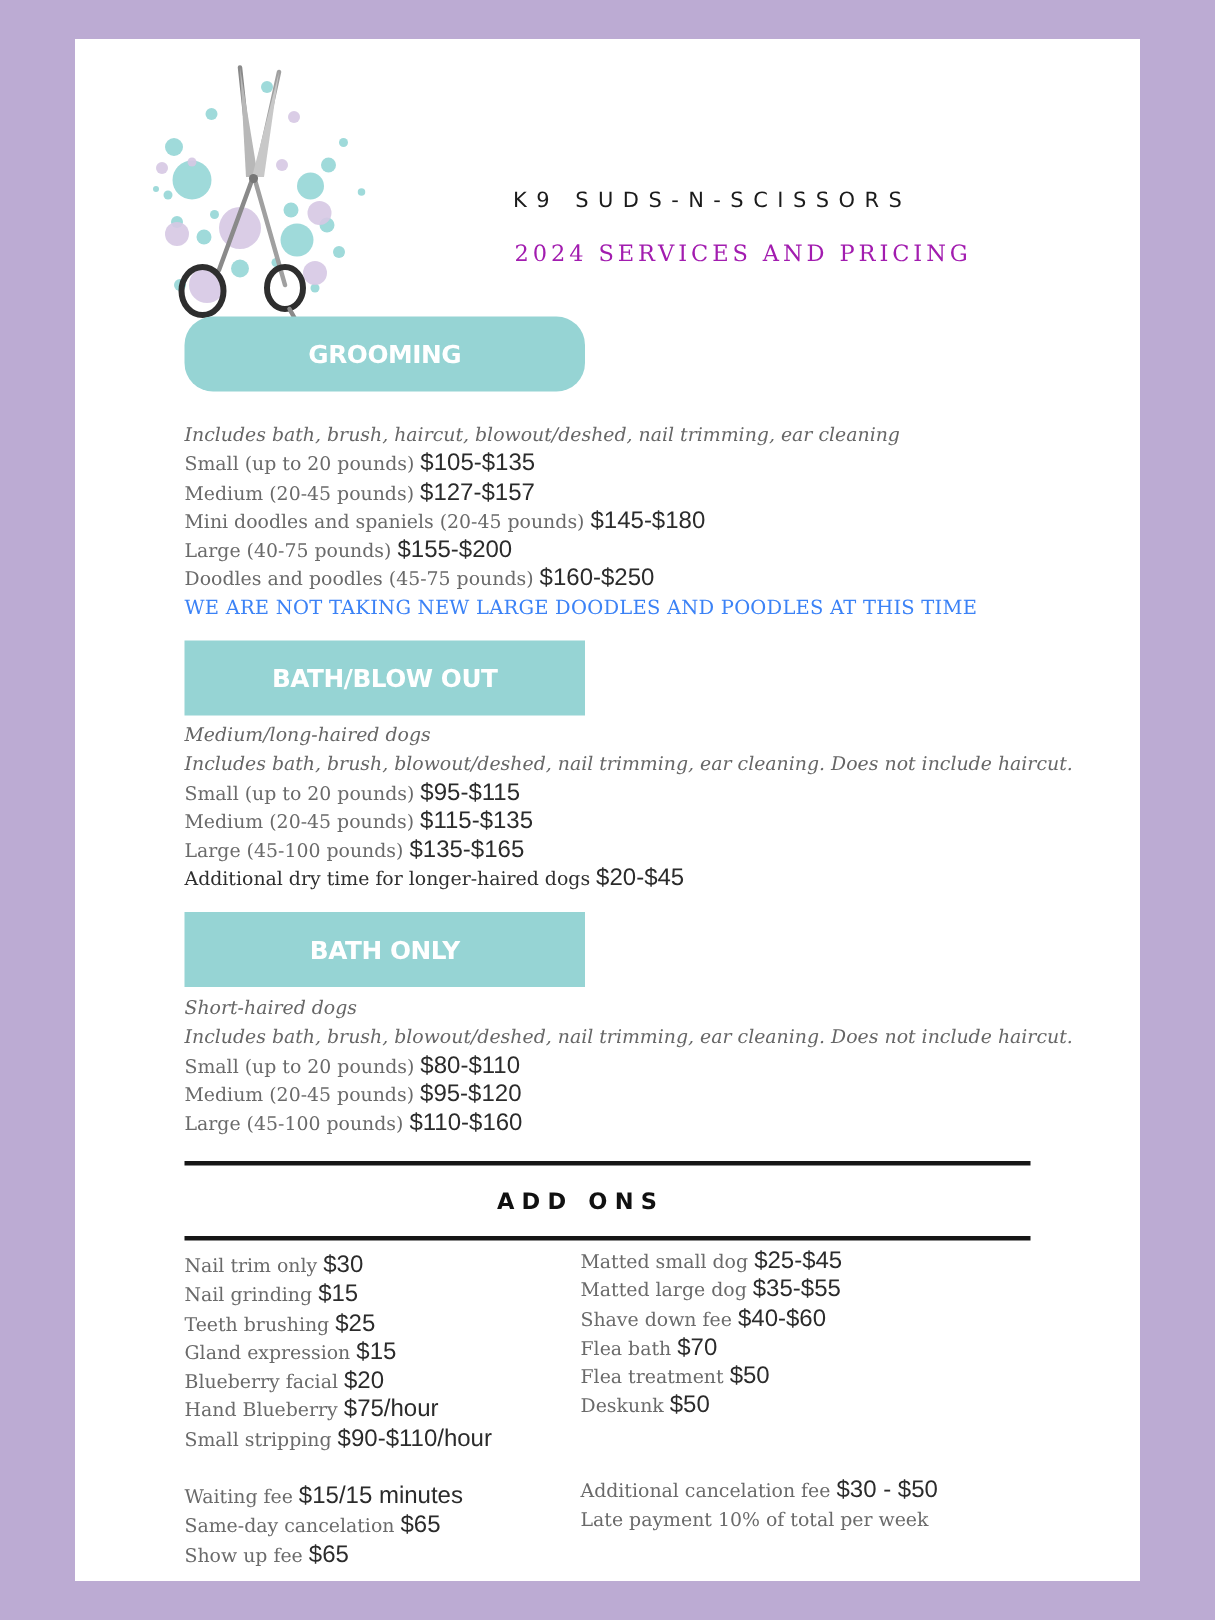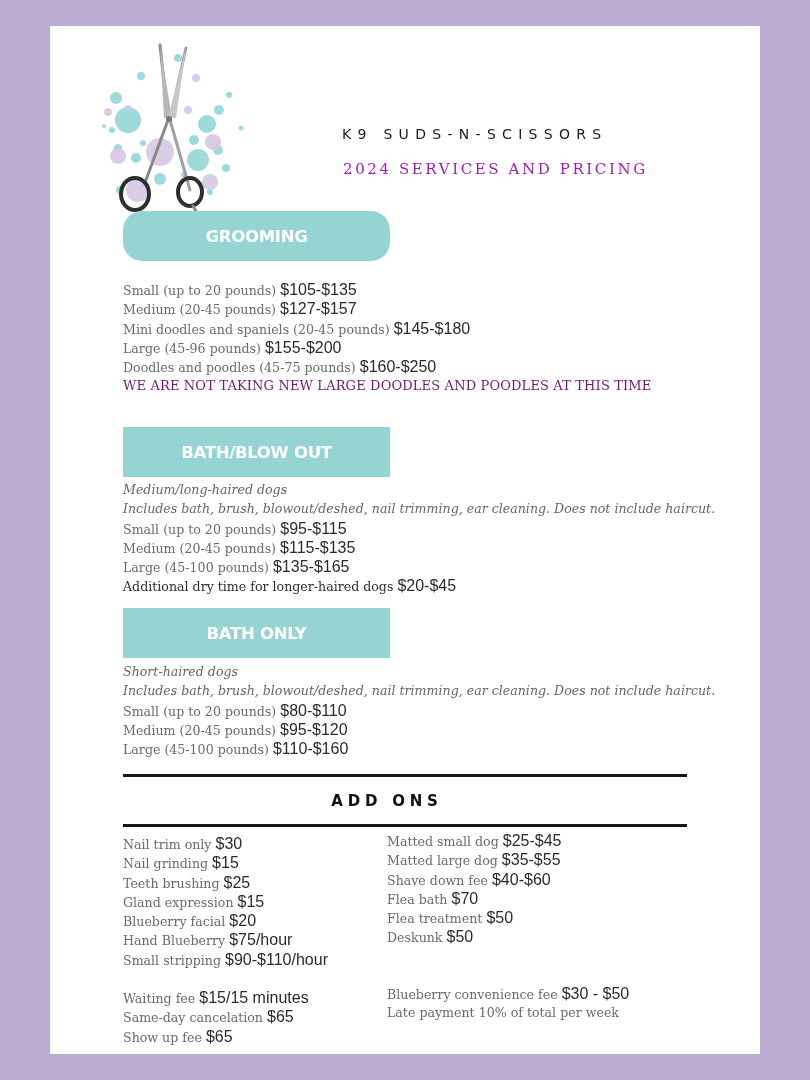--- a/index.html
+++ b/index.html
@@ -61,21 +61,21 @@
     }
     .lines .row { height: 19.3px; }
     .lines .italic { font-style: italic; color: #666666; }
     .price {
       font-family: "Liberation Sans", sans-serif;
       font-size: 16px;
       color: #2b2b2b;
     }
     .notice {
       font-family: "DejaVu Serif", serif;
-      color: #701a75;
+      color: #3b82f6;
       font-size: 13px;
       letter-spacing: 0.15px;
     }
     .dark-line { color: #2e2e2e; }
     .rule {
       position: absolute;
       left: 73px; width: 564px; height: 3px;
       background: #161616;
     }
     .addons-title {
@@ -148,24 +148,25 @@
     <ellipse cx="37" cy="154" rx="14" ry="16" fill="none" stroke="#2e2e2e" stroke-width="4"></ellipse>
     <ellipse cx="92" cy="152" rx="12" ry="14" fill="none" stroke="#2e2e2e" stroke-width="4"></ellipse>
     <path d="M95 166 L104 182" stroke="#8a8a8a" stroke-width="3" stroke-linecap="round"></path>
   </svg>
 
   <div class="title">K9 SUDS-N-SCISSORS</div>
   <div class="subtitle">2024 SERVICES AND PRICING</div>
 
   <div class="section-header" style="top:185px;border-radius:19px;">GROOMING</div>
   <div class="lines" style="top:254px;">
+    <div class="row italic">Includes bath, brush, haircut, blowout/deshed, nail trimming, ear cleaning</div>
     <div class="row"><span>Small (up to 20 pounds)</span> <span class="price">$105-$135</span></div>
     <div class="row"><span>Medium (20-45 pounds)</span> <span class="price">$127-$157</span></div>
     <div class="row"><span>Mini doodles and spaniels (20-45 pounds)</span> <span class="price">$145-$180</span></div>
-    <div class="row"><span>Large (45-96 pounds)</span> <span class="price">$155-$200</span></div>
+    <div class="row"><span>Large (40-75 pounds)</span> <span class="price">$155-$200</span></div>
     <div class="row"><span>Doodles and poodles (45-75 pounds)</span> <span class="price">$160-$250</span></div>
     <div class="row notice">WE ARE NOT TAKING NEW LARGE DOODLES AND POODLES AT THIS TIME</div>
   </div>
 
   <div class="section-header" style="top:401px;">BATH/BLOW OUT</div>
   <div class="lines" style="top:454px;">
     <div class="row italic">Medium/long-haired dogs</div>
     <div class="row italic">Includes bath, brush, blowout/deshed, nail trimming, ear cleaning. Does not include haircut.</div>
     <div class="row"><span>Small (up to 20 pounds)</span> <span class="price">$95-$115</span></div>
     <div class="row"><span>Medium (20-45 pounds)</span> <span class="price">$115-$135</span></div>
@@ -205,17 +206,17 @@
     <div class="row"><span>Deskunk</span> <span class="price">$50</span></div>
   </div>
 
   <div class="col" style="left:73px; top:962px;">
     <div class="row"><span>Waiting fee</span> <span class="price">$15/15 minutes</span></div>
     <div class="row"><span>Same-day cancelation</span> <span class="price">$65</span></div>
     <div class="row"><span>Show up fee</span> <span class="price">$65</span></div>
   </div>
 
   <div class="col" style="left:337px; top:958px;">
-    <div class="row"><span>Blueberry convenience fee</span> <span class="price">$30 - $50</span></div>
+    <div class="row"><span>Additional cancelation fee</span> <span class="price">$30 - $50</span></div>
     <div class="row"><span>Late payment 10% of total per week</span></div>
   </div>
 
 </div>
 
 </body></html>

